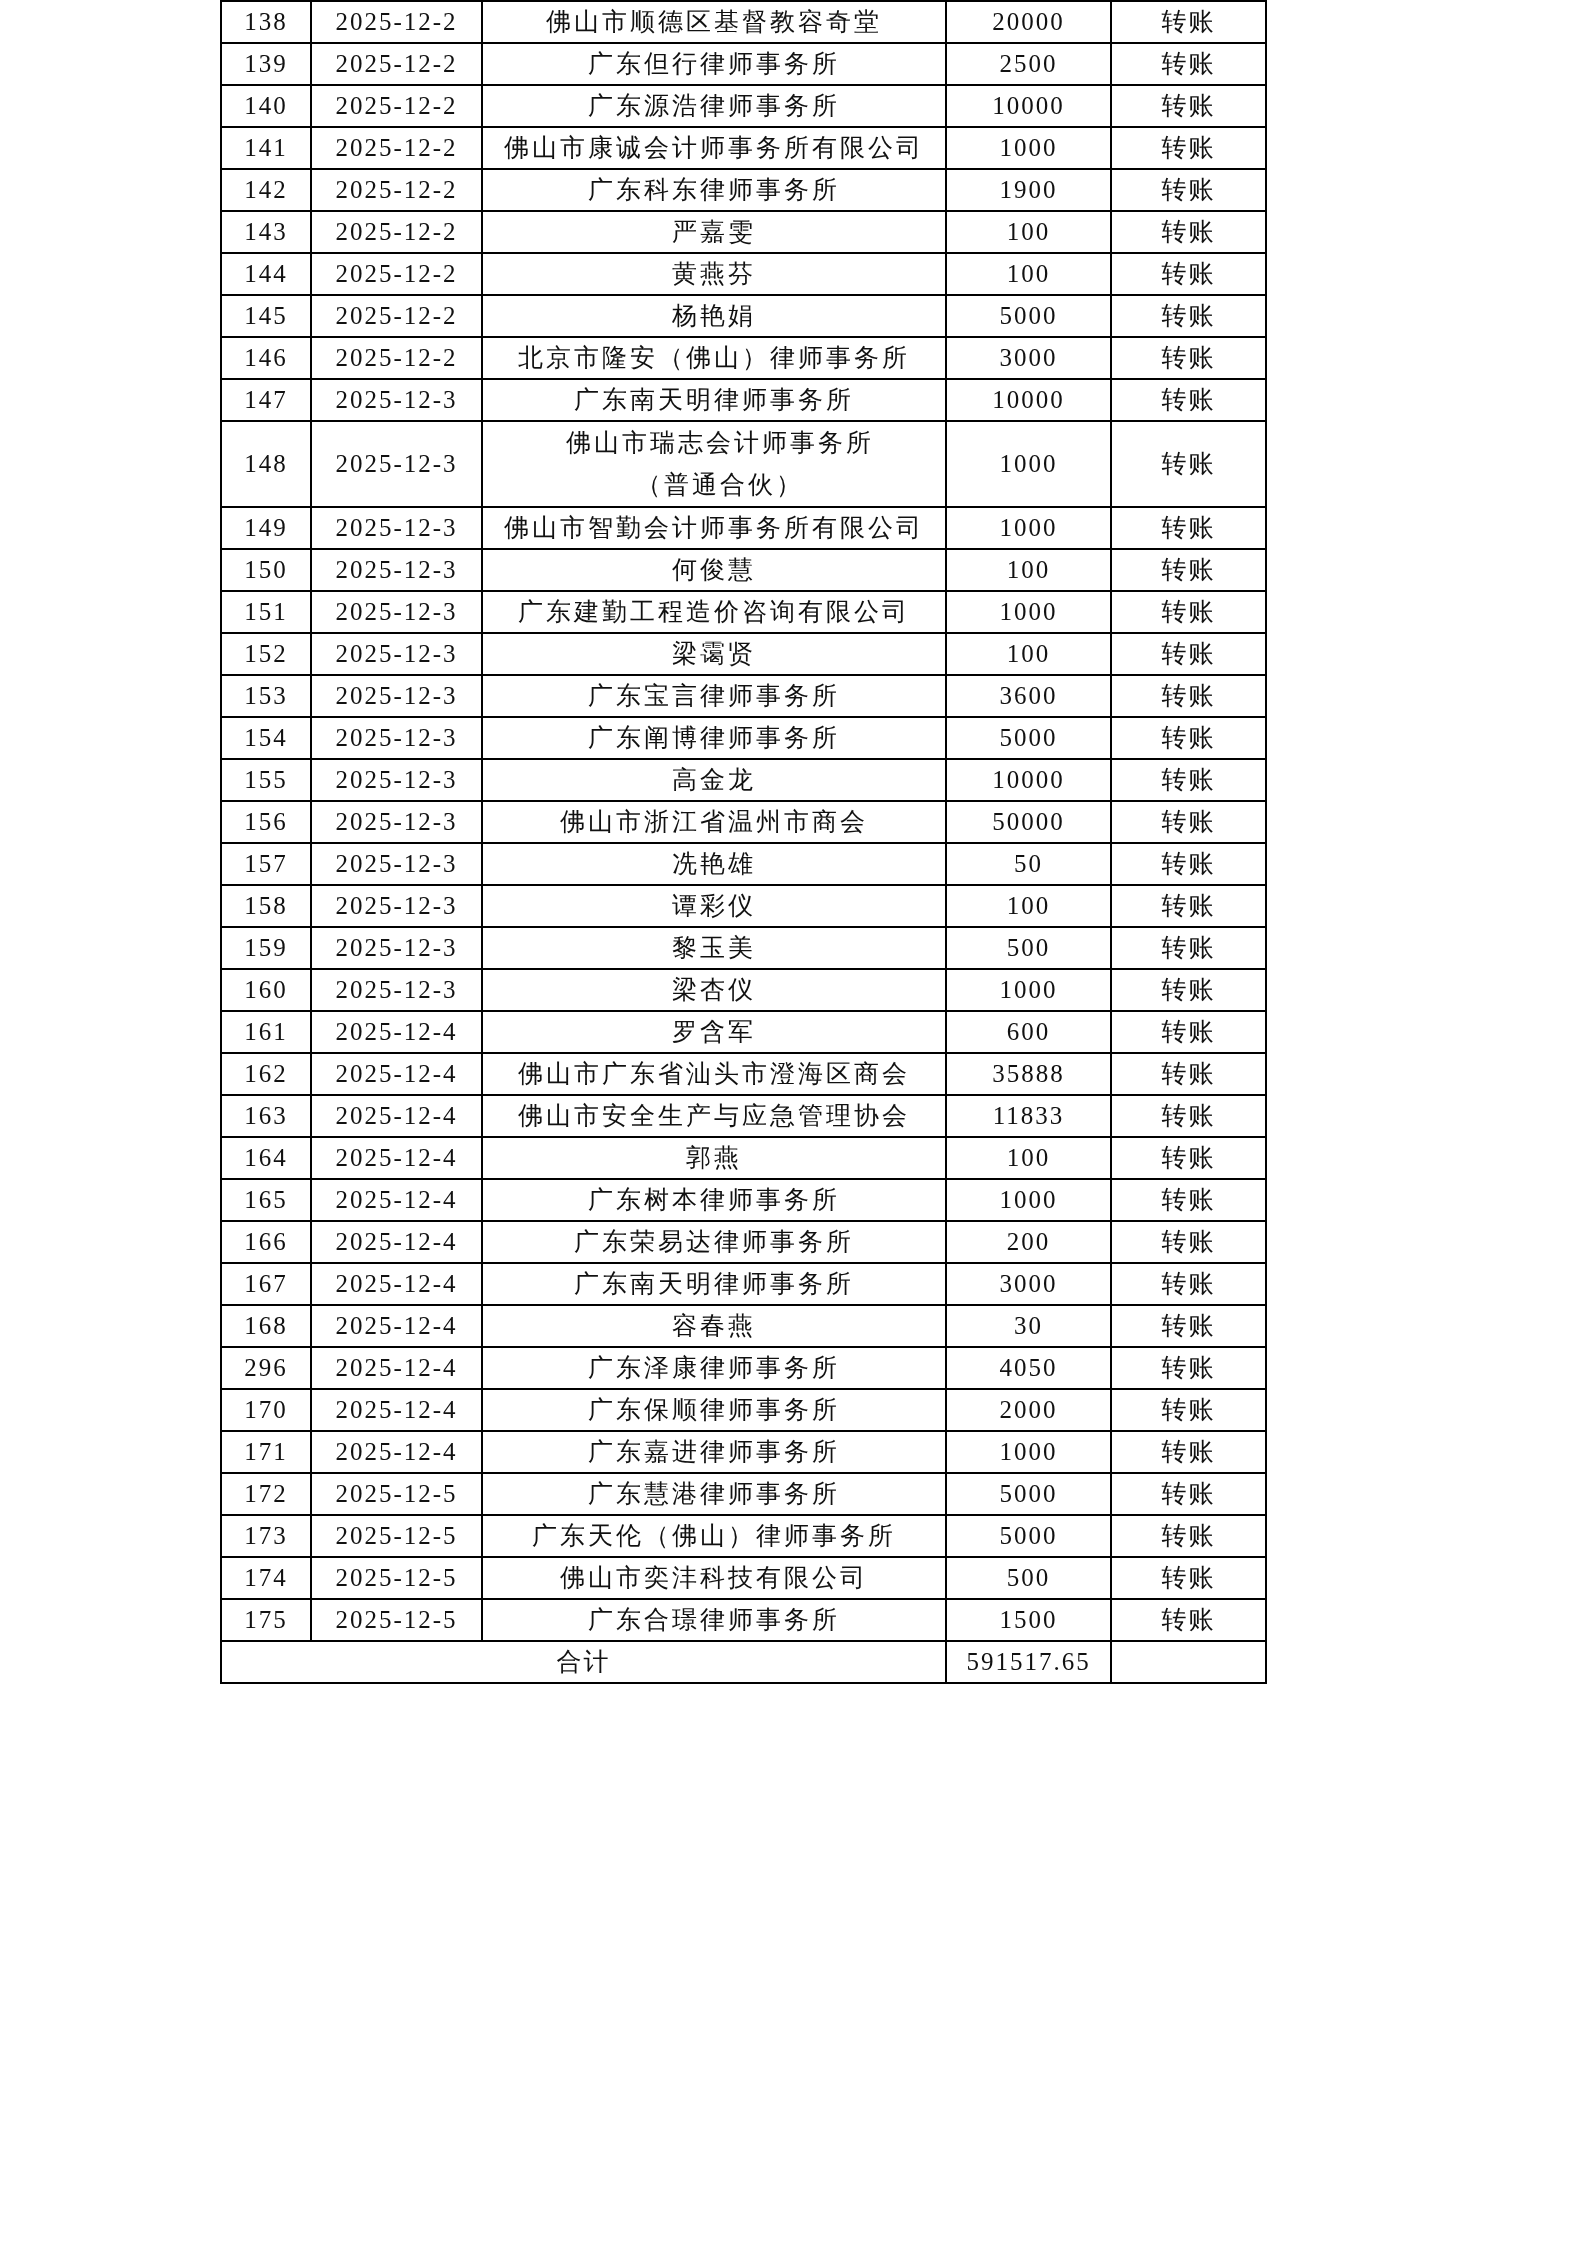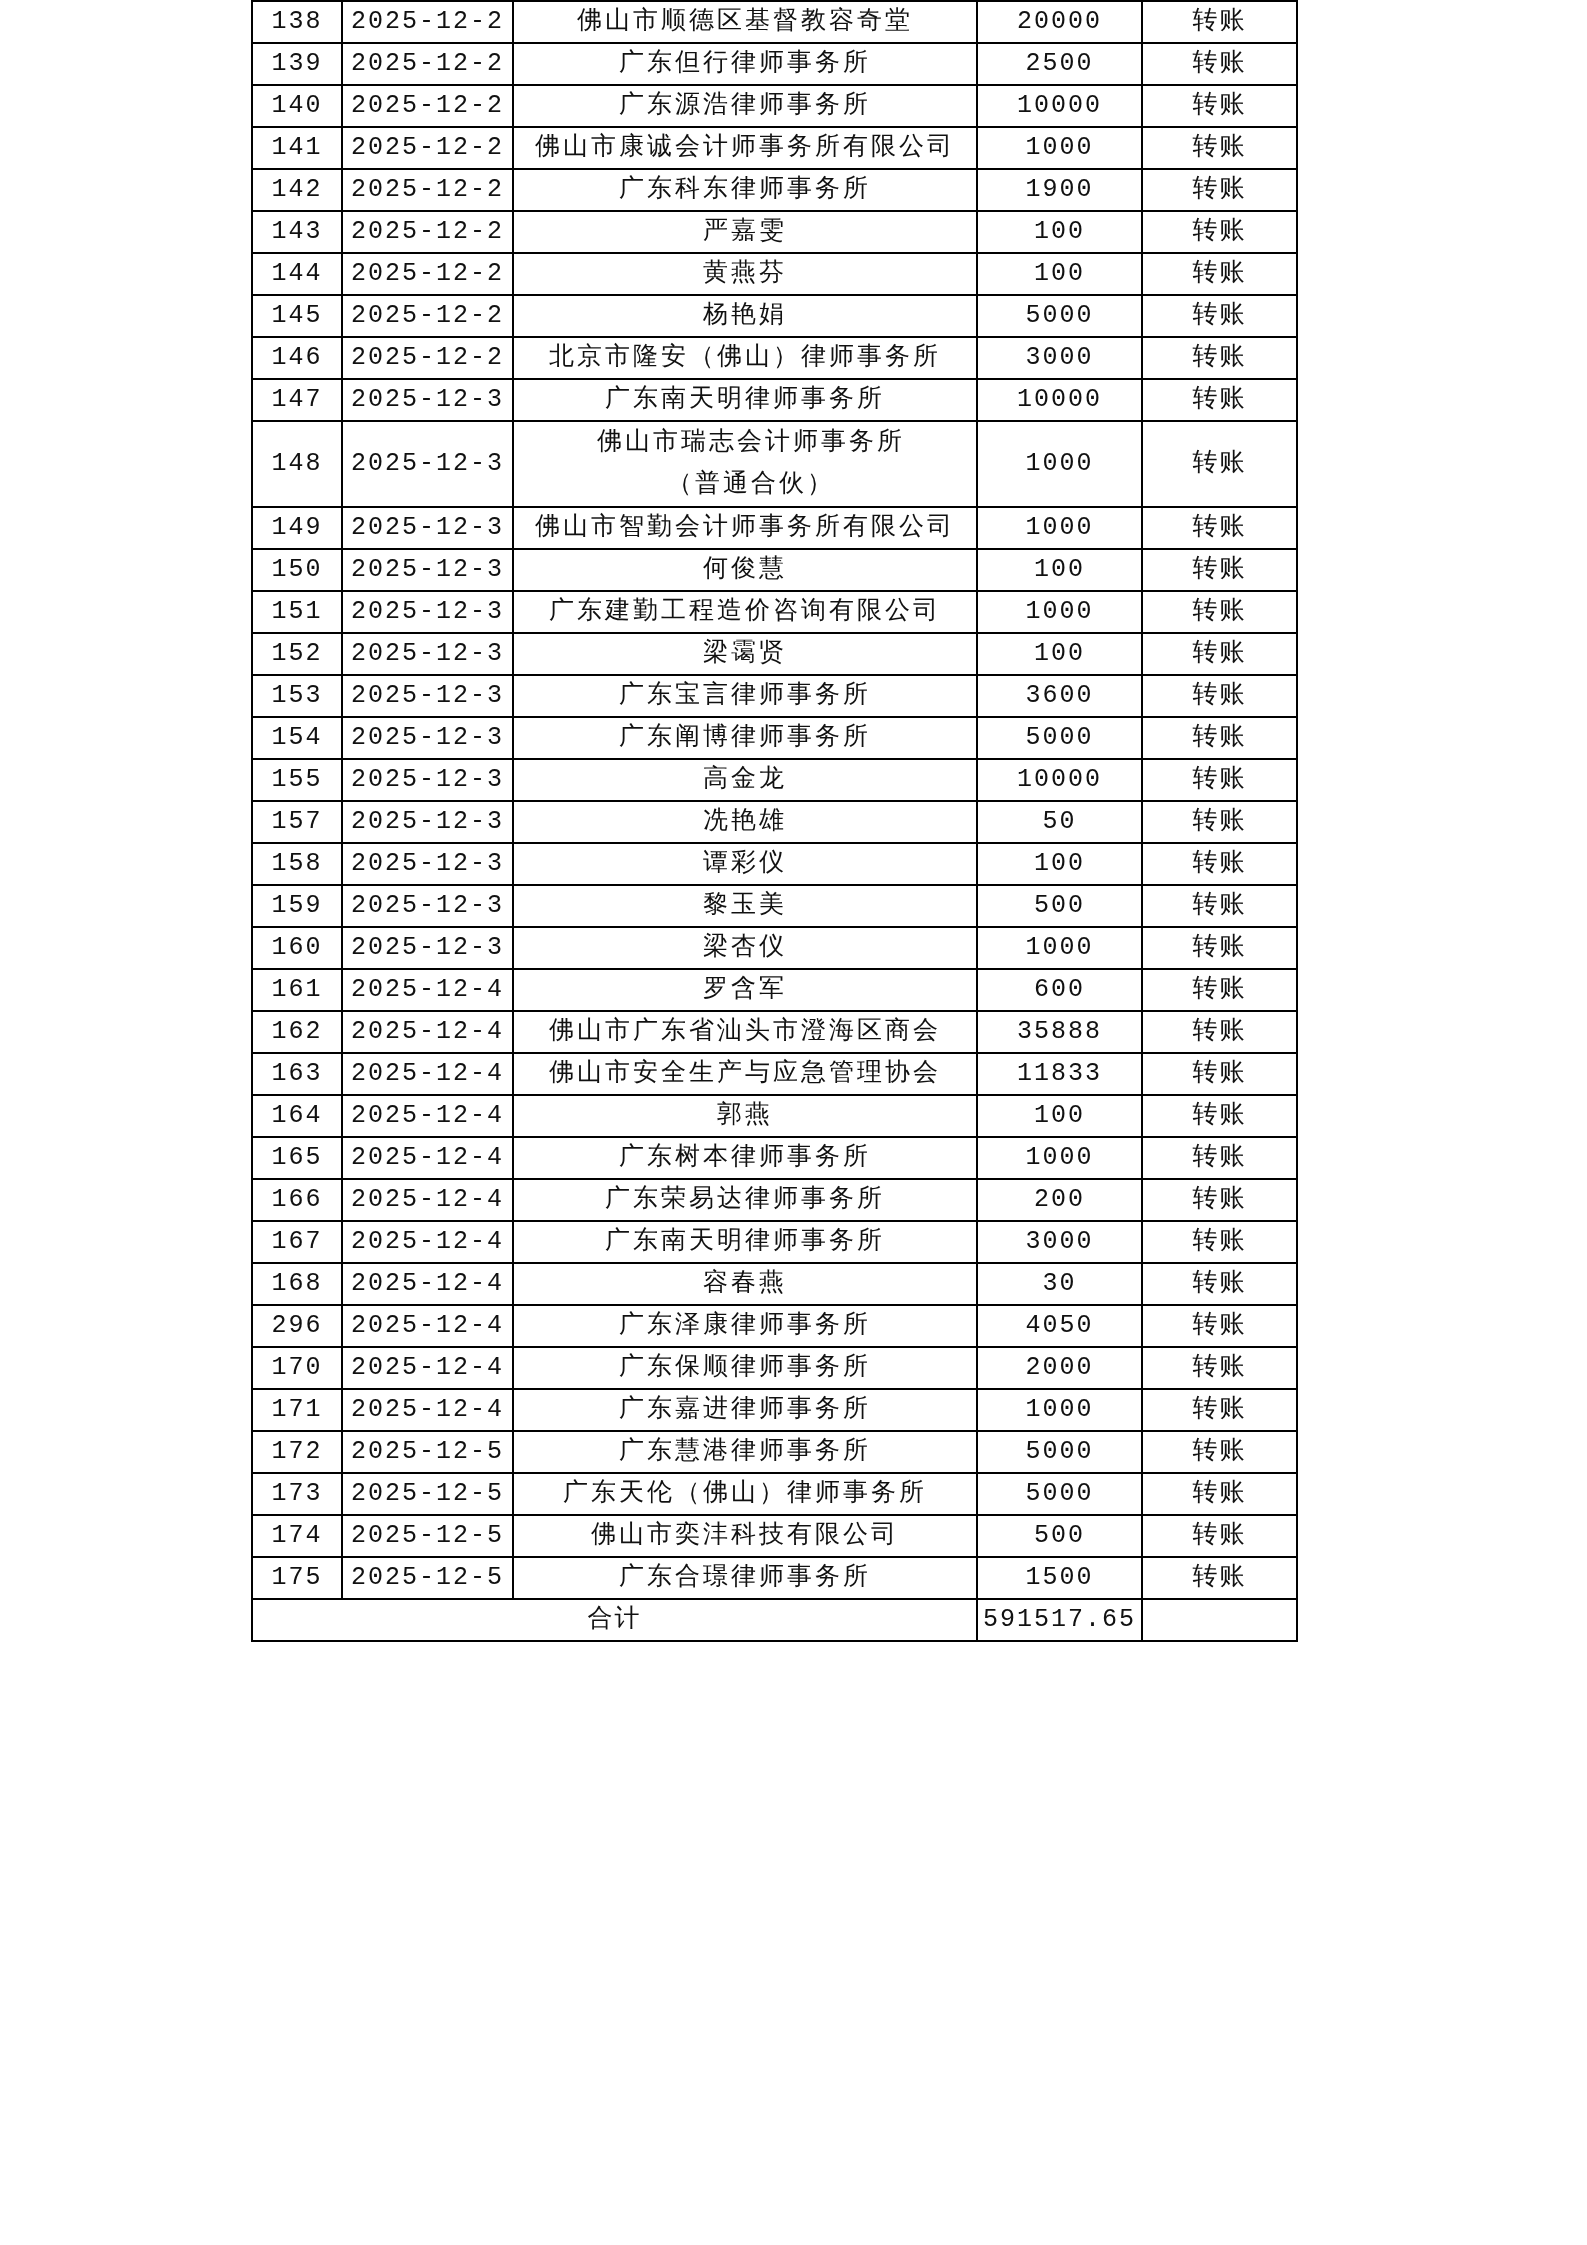--- a/index.html
+++ b/index.html
@@ -10,26 +10,25 @@
     body {
       width: 1587px;
       height: 2245px;
       position: relative;
       overflow: hidden;
       font-family: "Liberation Serif", "DejaVu Serif", serif;
       color: #111111;
     }
     table.ledger {
       position: absolute;
-      left: 251px;
+      left: 220px;
       top: 0px;
       width: 1045px;
       border-collapse: collapse;
       table-layout: fixed;
-      font-family: Liberation Mono, monospace;
     }
     table.ledger td {
       border: 2px solid #000000;
       height: 40px;
       padding: 0;
       text-align: center;
       vertical-align: middle;
       font-size: 25px;
       line-height: 28px;
       letter-spacing: 2px;
@@ -187,20 +186,27 @@
         <td>转账</td>
       </tr>
       <tr>
         <td>155</td>
         <td>2025-12-3</td>
         <td class="name">高金龙</td>
         <td>10000</td>
         <td>转账</td>
       </tr>
       <tr>
+        <td>156</td>
+        <td>2025-12-3</td>
+        <td class="name">佛山市浙江省温州市商会</td>
+        <td>50000</td>
+        <td>转账</td>
+      </tr>
+      <tr>
         <td>157</td>
         <td>2025-12-3</td>
         <td class="name">冼艳雄</td>
         <td>50</td>
         <td>转账</td>
       </tr>
       <tr>
         <td>158</td>
         <td>2025-12-3</td>
         <td class="name">谭彩仪</td>

